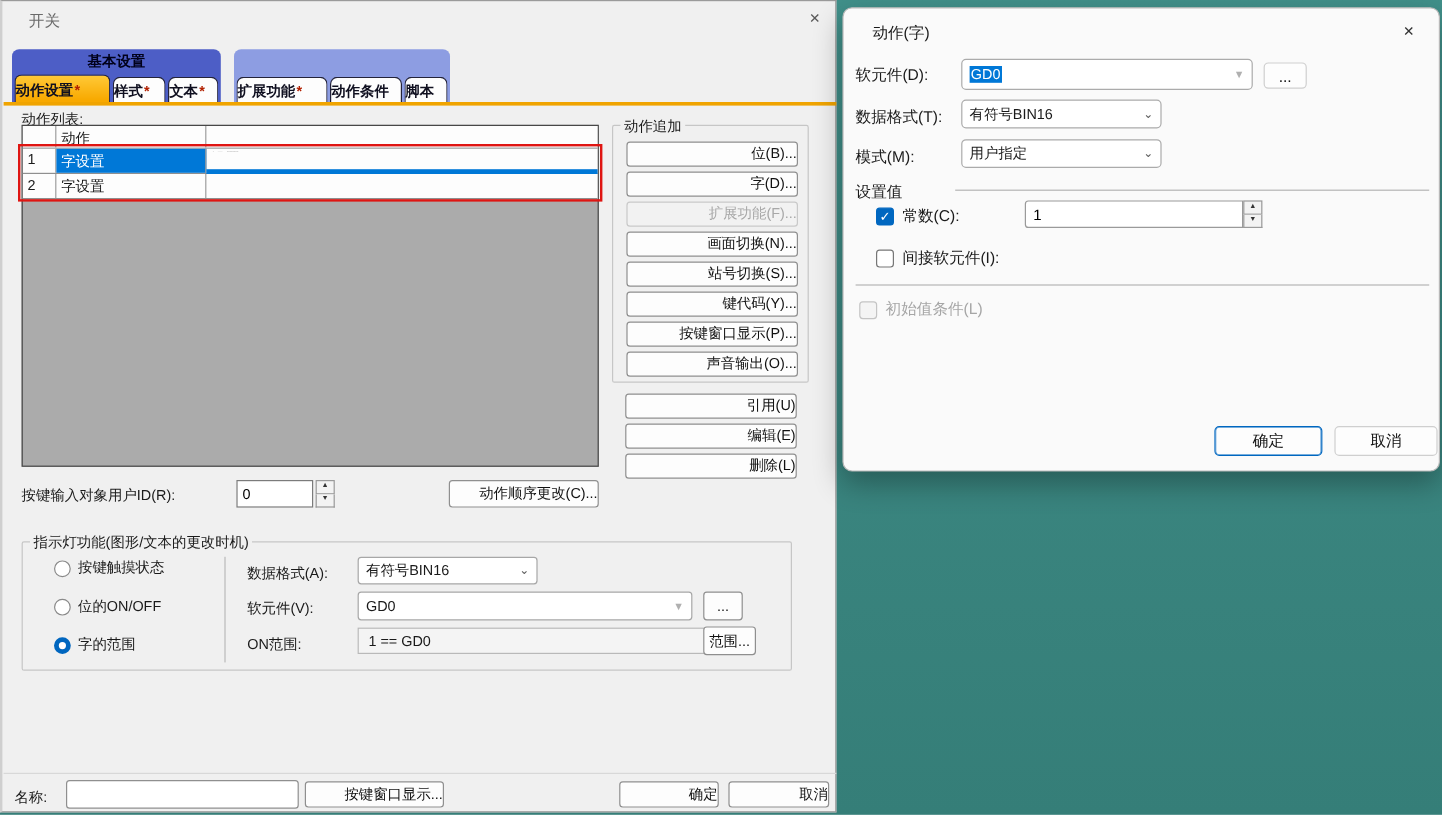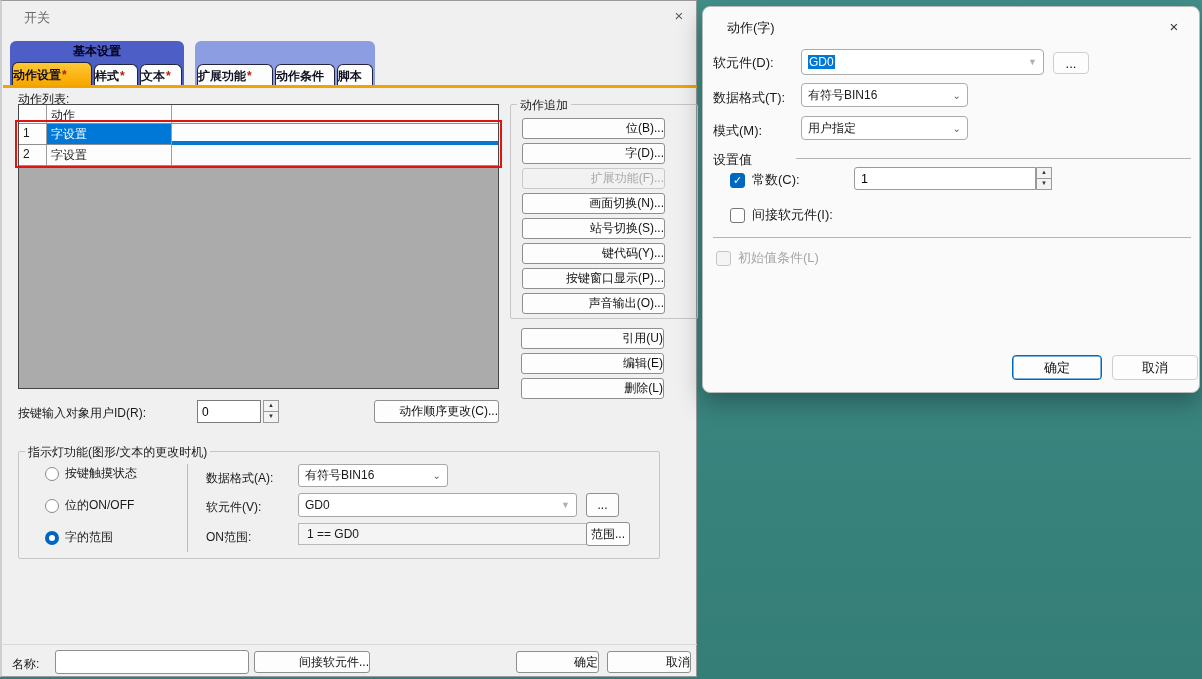--- a/index.html
+++ b/index.html
@@ -32,21 +32,21 @@
   .atable .hrow,.atable .drow{display:flex;height:20px;background:#fdfdfd;border-bottom:1px solid #8f8f8f;}
   .atable .hrow{height:19px;}
   .cell{padding:2px 4px;border-right:1px solid #9d9d9d;overflow:hidden;white-space:nowrap;}
   .c-num{width:28px;}
   .c-act{width:125px;}
   .c-set{flex:1;border-right:none;display:flex;margin-top:17px;}
   .c-set .dev{width:58px;display:inline-block;}
   .drow.selected .c-act,.drow.selected .c-set{background:#0078d7;color:#fff;}
   .red-annotation{position:absolute;left:13px;top:119px;width:487px;height:48px;border:2px solid #df1512;z-index:6;pointer-events:none;}
   
-  .aa-group{position:absolute;left:508px;top:103px;width:188px;height:215px;border:1px solid #c6c6c6;border-radius:2px;}
+  .aa-group{position:absolute;left:508px;top:103px;width:164px;height:215px;border:1px solid #c6c6c6;border-radius:2px;}
   .group-label{position:absolute;top:-8px;left:6px;background:#f0f0f0;padding:0 3px;font-size:12px;}
   .aa-buttons{position:absolute;left:11px;top:13px;}
   .btn{display:block;width:143px;height:21px;background:#fdfdfd;border:1px solid #8f8f8f;border-radius:3px;
     font-size:12px;text-align:right;line-height:19px;color:#111;margin-bottom:4px;
     font-family:"Liberation Sans","DejaVu Sans",sans-serif;}
   .btn.disabled{color:#a8a8a8;border-color:#c9c9c9;background:#f2f2f2;}
   .edit-buttons{position:absolute;left:519px;top:327px;}
   
   .uid-label{position:absolute;left:16px;top:404px;}
   .uid-input{position:absolute;left:195px;top:399px;width:64px;height:23px;border:1px solid #7b7b7b;background:#fff;
@@ -226,21 +226,21 @@
     <div class="lamp-lbl" style="left:187px;top:77px;position:absolute;">ON范围:</div>
     <div class="readonly-field" style="left:279px;top:71px;width:331px;height:22px;">
       <span>1 == GD0</span>
     </div>
     <button class="mini-btn" style="left:567px;top:70px;width:44px;height:24px;">范围...</button>
   </div>
 
   <div class="footer-line"></div>
   <div class="name-label">名称:</div>
   <input class="name-input" value="" style="">
-  <button class="btn convert-btn">间接软元件...</button>
+  <button class="btn convert-btn">按键窗口显示...</button>
   <button class="btn sd-ok">确定</button>
   <button class="btn sd-cancel">取消</button>
 </div>
 
 <div class="word-dialog">
   <div class="wd-title">动作(字)</div>
   <div class="wd-close">×</div>
 
   <div class="wd-label" style="left:10px;top:47px;">软元件(D):</div>
   <div class="combo wd-combo" style="left:98px;top:42px;width:243px;height:26px;">

